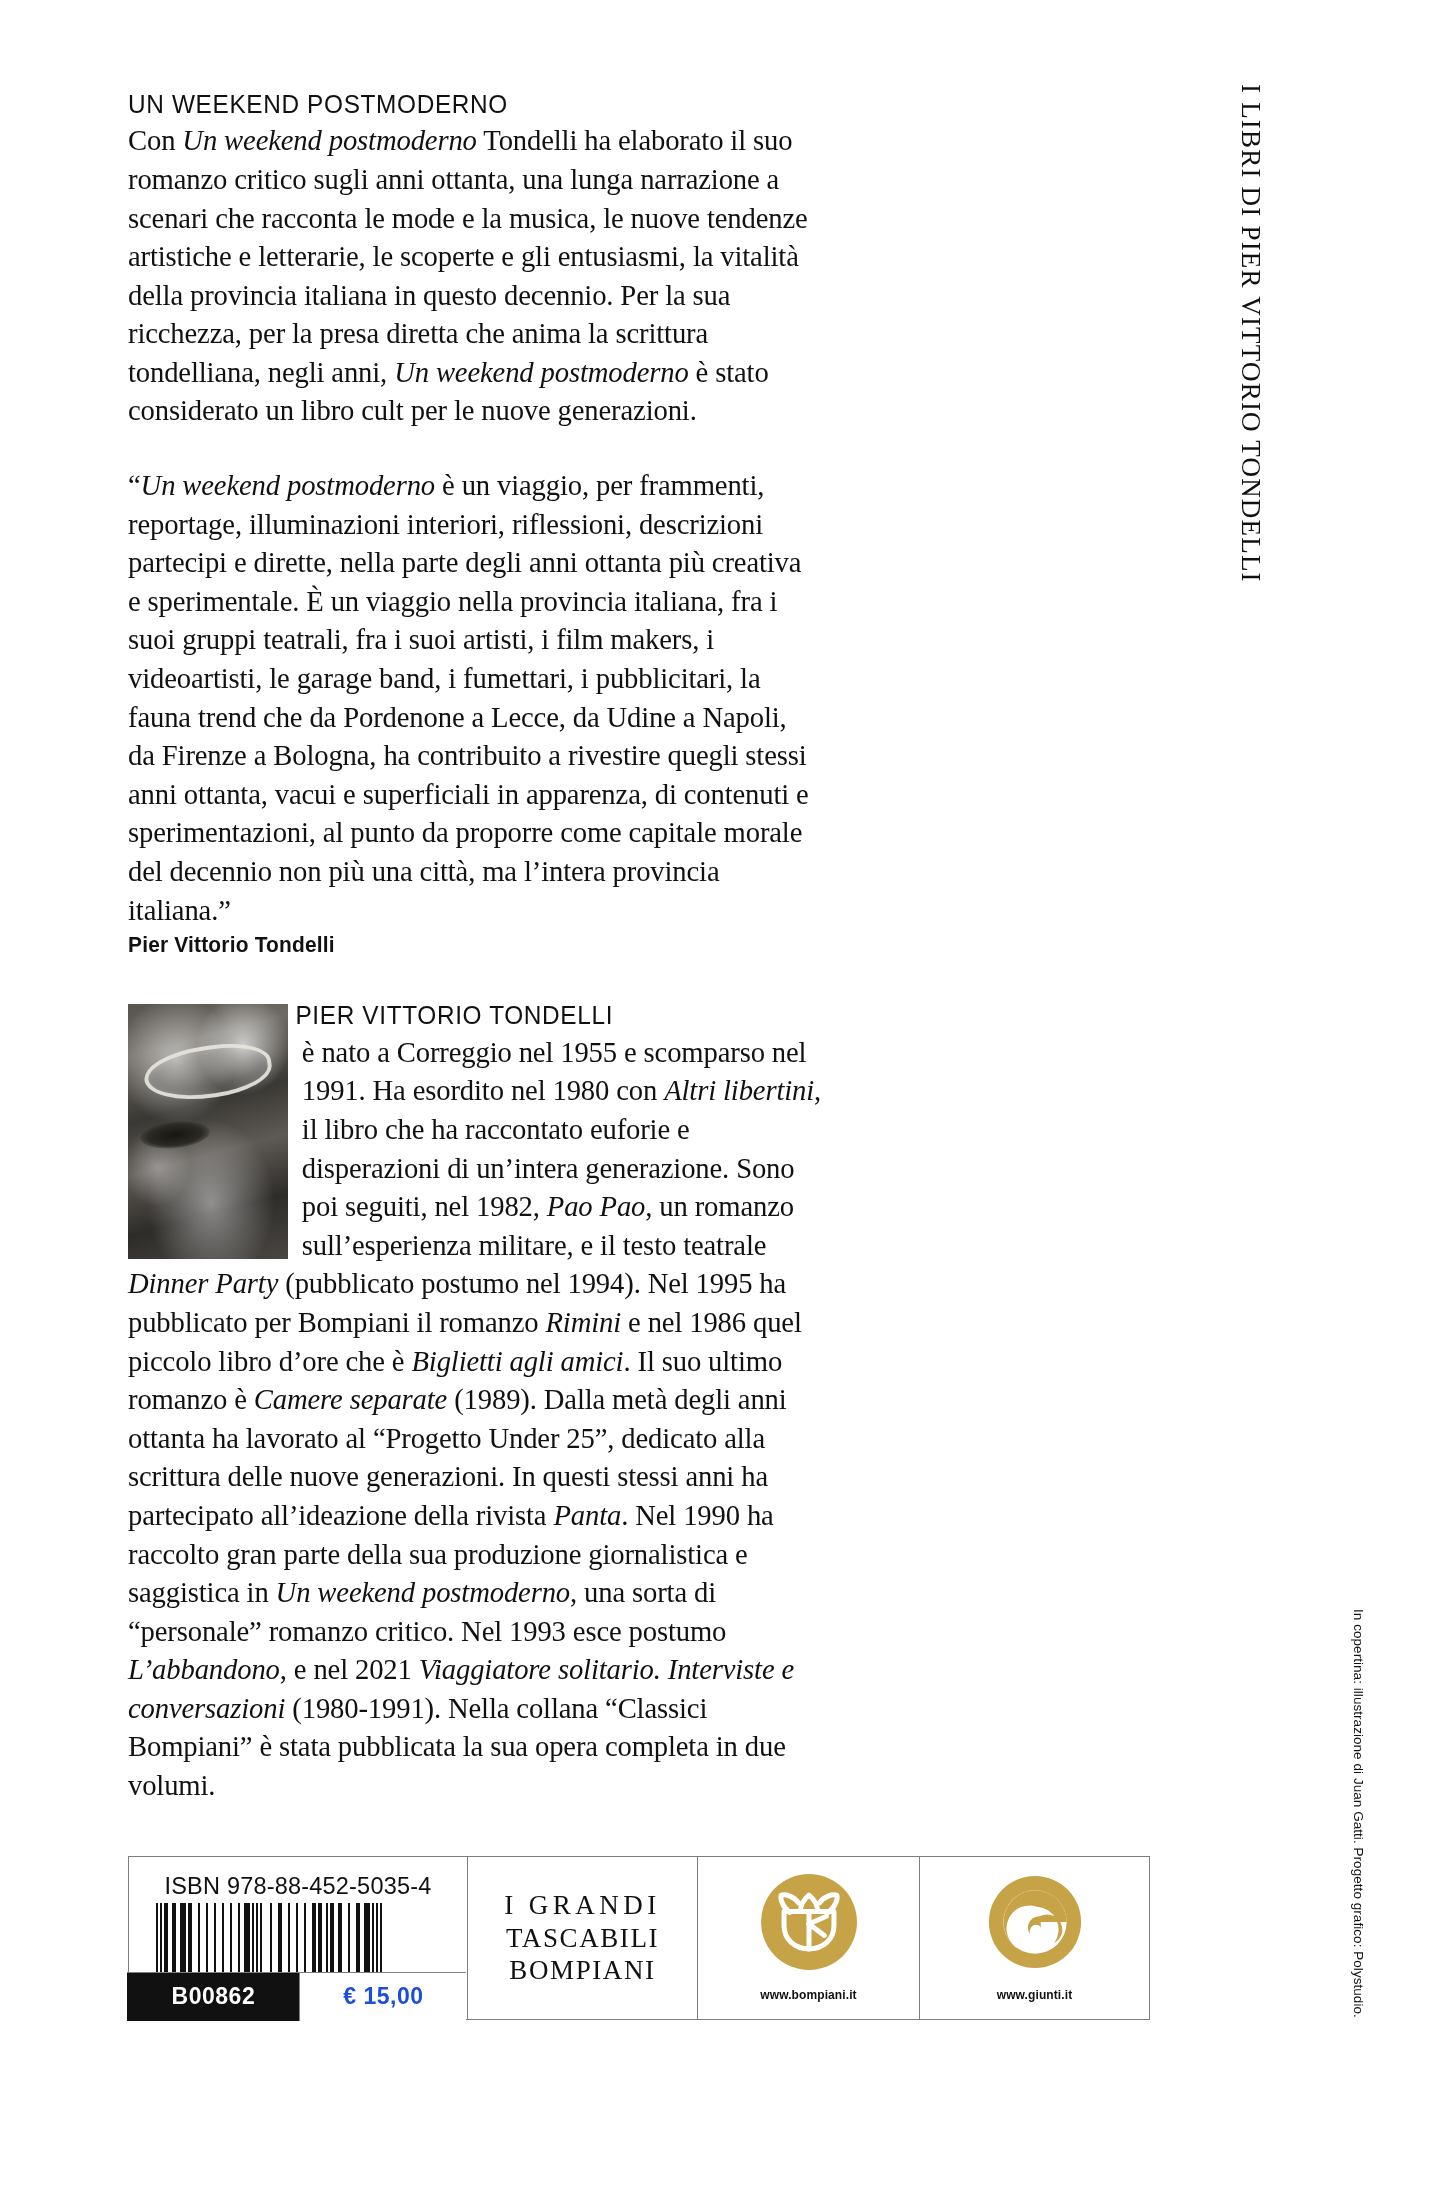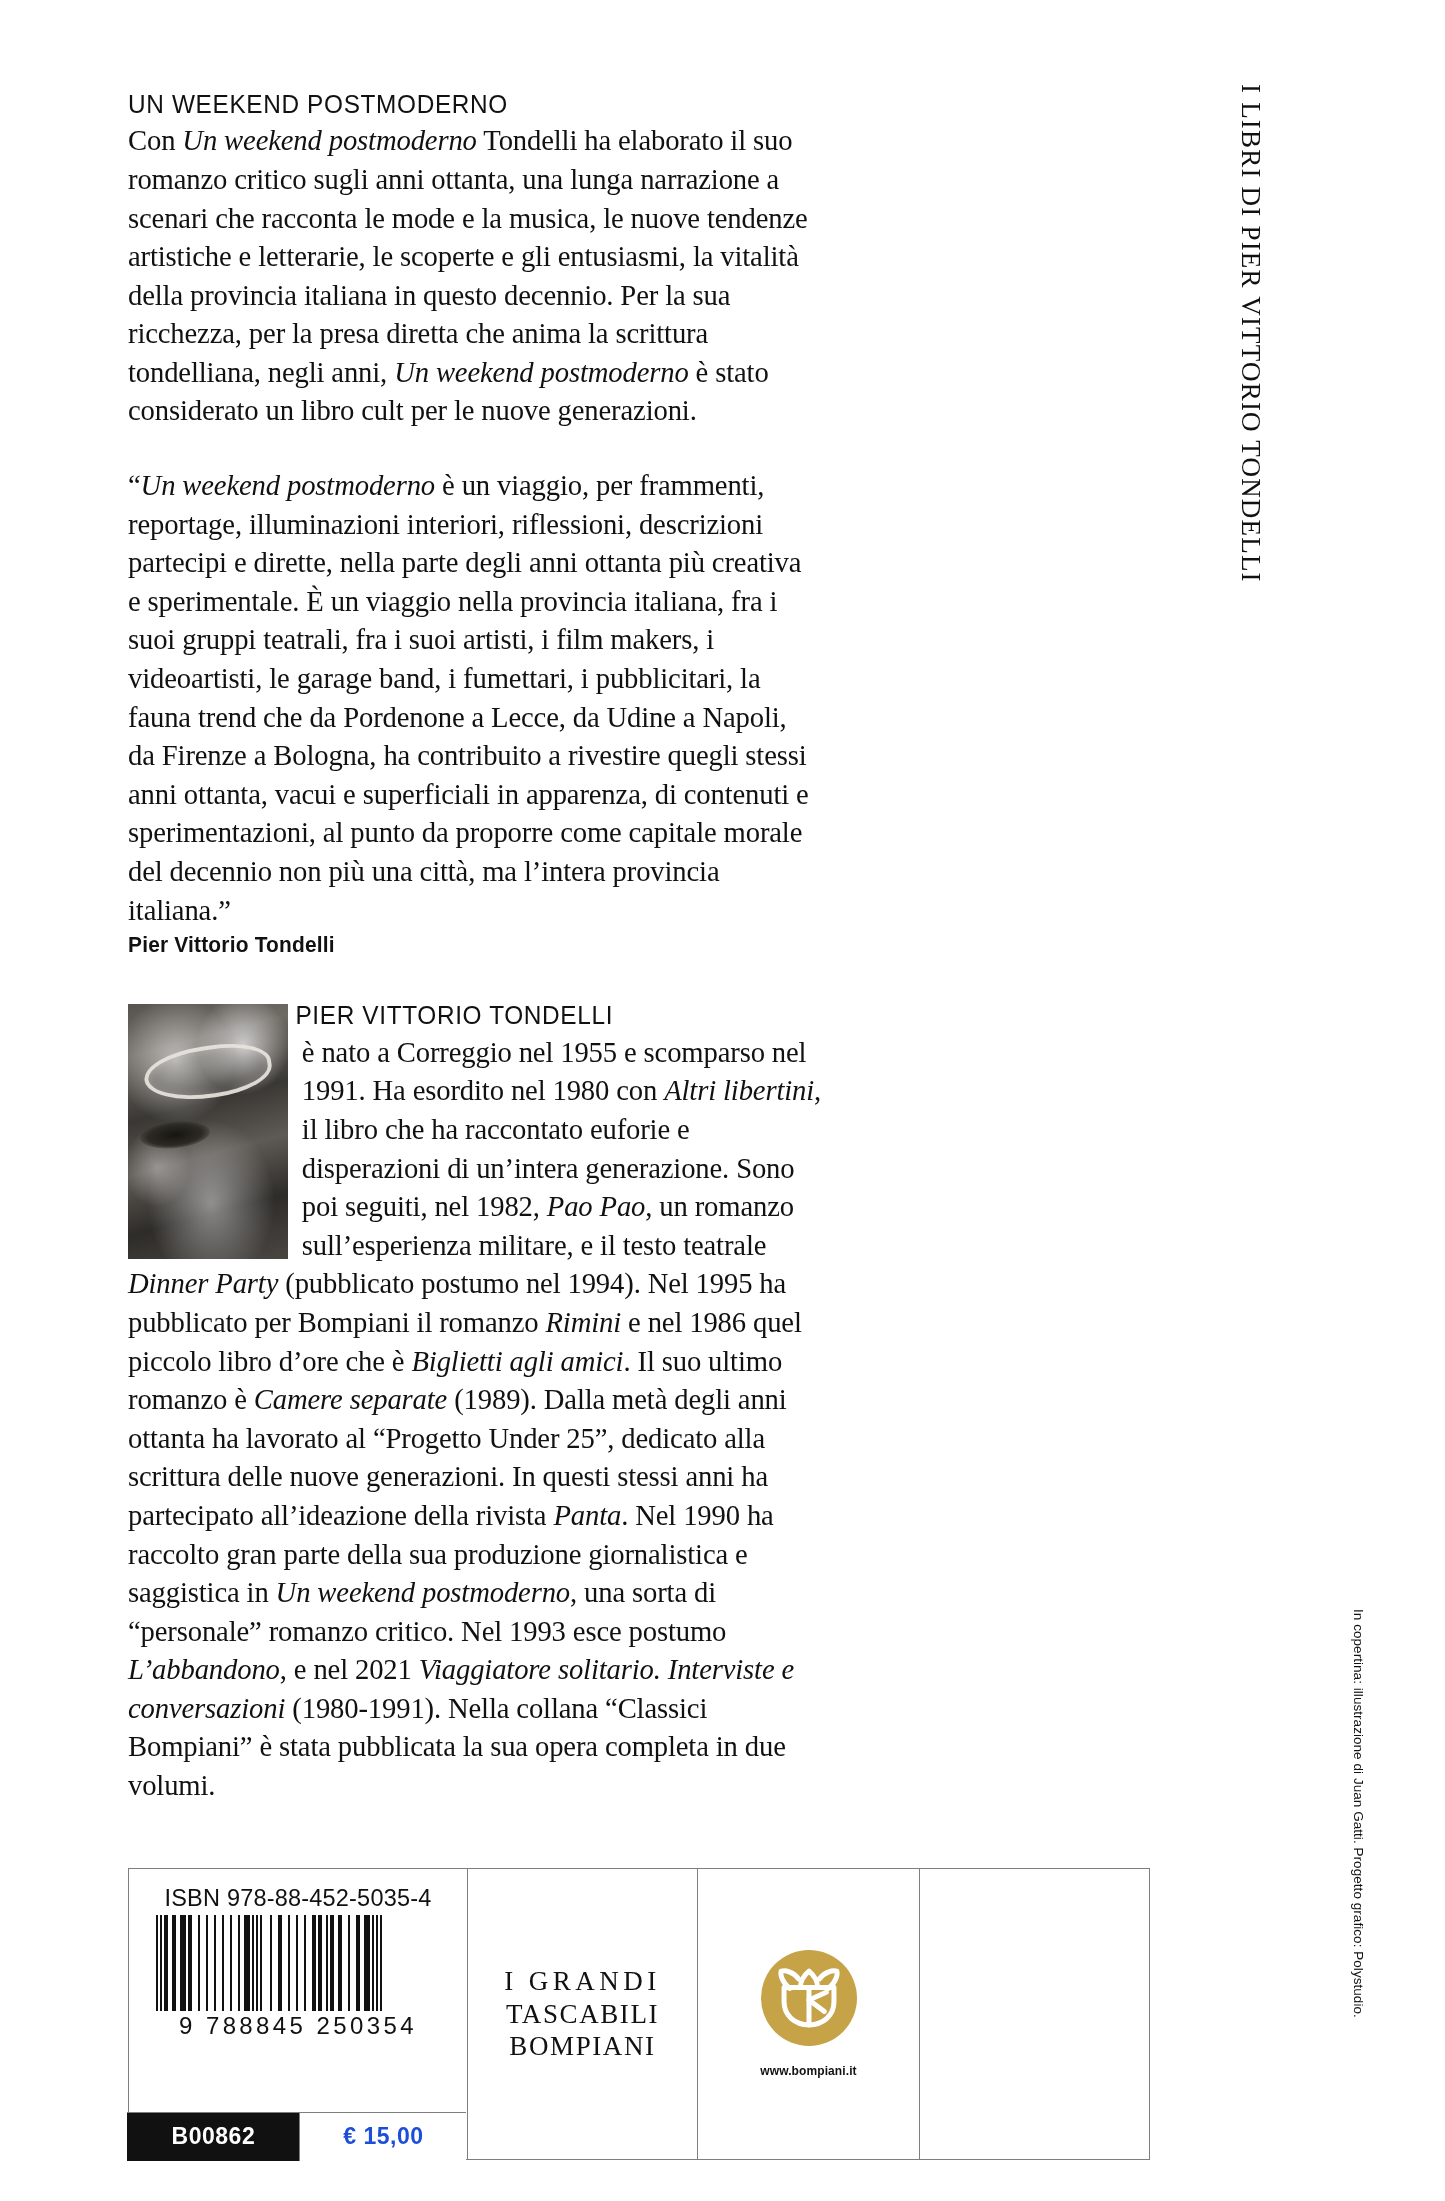--- a/index.html
+++ b/index.html
@@ -155,26 +155,25 @@
     white-space: nowrap;
     color: #111;
   }
 
   
   .footer-strip {
     position: absolute;
     left: 128px;
     top: 1856px;
     width: 1022px;
-    height: 292px;
+    height: 164px;
     display: flex;
     border: 1.6px solid #7e7e7e;
     box-sizing: border-box;
     background: #fff;
-    margin-top: 12px;
   }
   .footer-cell {
     position: relative;
     box-sizing: border-box;
     display: flex;
     flex-direction: column;
     align-items: center;
     justify-content: center;
   }
   .cell-barcode {
@@ -415,15 +414,40 @@
             <path d="M24 39 L76 39 L76 54 C76 68 65 78 50 78 C35 78 24 68 24 54 Z"></path>
             <path d="M50 39 L50 78"></path>
             <path d="M50 52 L68 44"></path>
             <path d="M50 52 L66 64"></path>
           </g>
         </svg>
       </div>
       <div class="logo-url">www.bompiani.it</div>
     </div>
 
+    <div class="footer-cell cell-giunti">
+      <div class="logo-disc giunti-mark">
+        <svg viewBox="0 0 100 100" width="96" height="96" aria-hidden="true">
+          <path d="M50 2
+                   A48 48 0 1 0 98 50
+                   A48 48 0 0 0 50 2
+                   Z
+                   M50 17
+                   A33 33 0 1 1 17 50
+                   A33 33 0 0 1 50 17
+                   Z" fill="#c6a347" fill-rule="evenodd"></path>
+          <path d="M83 50
+                   A33 33 0 0 0 50 17
+                   A33 33 0 0 0 30 76
+                   A24 24 0 0 1 52 34
+                   A24 24 0 0 1 70 72
+                   A15 15 0 0 0 55 44
+                   A12 12 0 0 0 48 66
+                   A7 7 0 0 1 52 53
+                   A4 4 0 0 1 56 57
+                   L56 50 Z" fill="#c6a347"></path>
+        </svg>
+      </div>
+      <div class="logo-url">www.giunti.it</div>
+    </div>
 
   </div>
 </div>
 
 </body></html>

